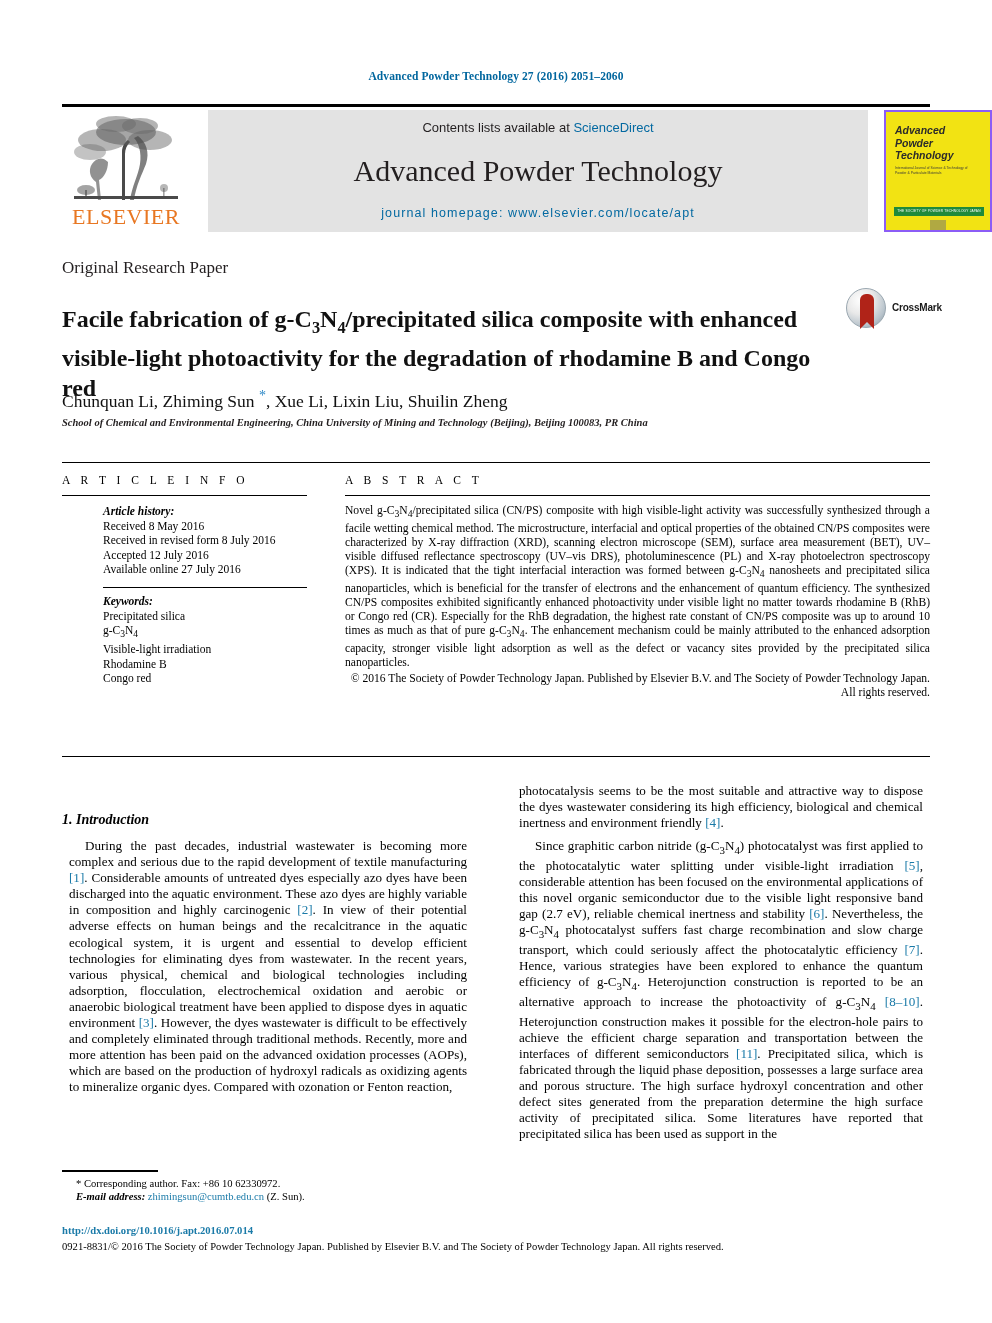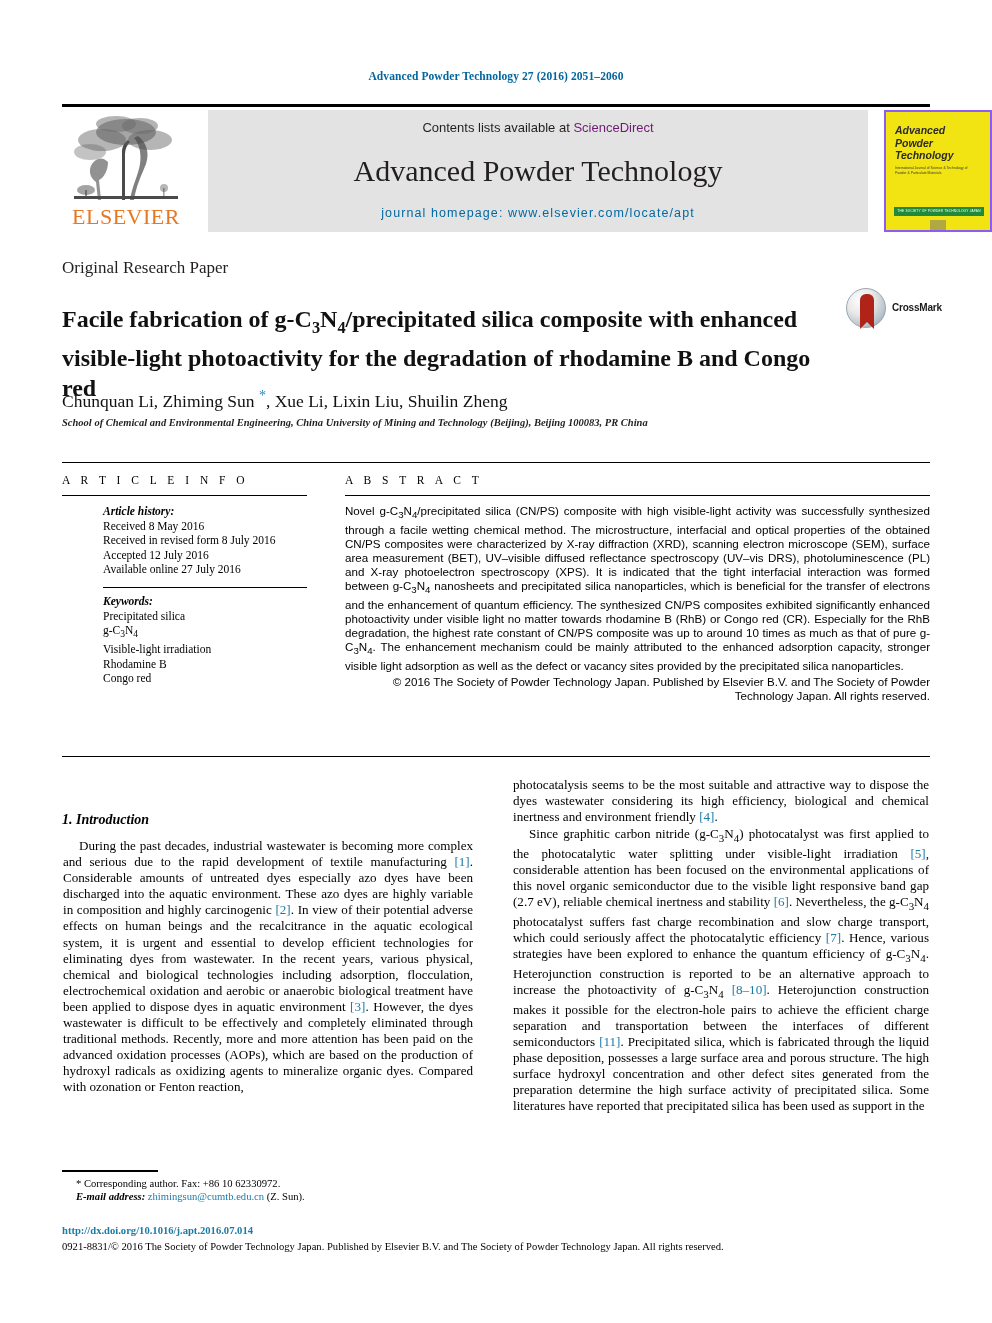--- a/index.html
+++ b/index.html
@@ -81,21 +81,21 @@
   .contents-line {
     position: absolute;
     left: 0; top: 10px;
     width: 660px;
     text-align: center;
     font-size: 13px;
     font-family: "Liberation Sans", sans-serif;
     color: #231f20;
   }
   .contents-line .sd {
-    color: #701a75;
+    color: #0369a1;
   }
   .journal-title {
     position: absolute;
     left: 0; top: 44px;
     width: 660px;
     text-align: center;
     font-size: 30px;
     font-family: "Liberation Serif", serif;
     color: #231f20;
   }
@@ -299,21 +299,21 @@
     font-weight: bold;
   }
   .info-group .line { display: block; }
   .kw-block { margin-top: 10px; }
   .kw-block .hr-thin { margin-bottom: 6px; }
 
   .abstract-text {
     font-size: 11.6px;
     line-height: 14.2px;
     text-align: justify;
-    font-family: Liberation Sans, sans-serif;
+    font-family: Liberation Serif, serif;
     color: #000;
   }
   .abstract-text p { margin: 0; }
   .abstract-copy {
     margin-top: 2px;
     text-align: right;
     font-size: 11.6px;
     line-height: 14.2px;
   }
 
@@ -333,21 +333,21 @@
     font-weight: bold;
     font-family: "Liberation Serif", serif;
     margin: 16px 0 10px 0;
   }
   .body-col-left .h1 { margin-top: 36px; font-style: italic; }
   .para {
     font-size: 13.1px;
     line-height: 16.1px;
     text-align: justify;
     font-family: "Liberation Serif", serif;
-    margin: 1px;
+    margin: 7px;
     text-indent: 16px;
     color: #000;
   }
   .para.no-indent { text-indent: 0; }
   .ref { color: #1a7aa8; }
 
   
   .footnote {
     position: absolute;
     left: 62px; top: 1170px;

